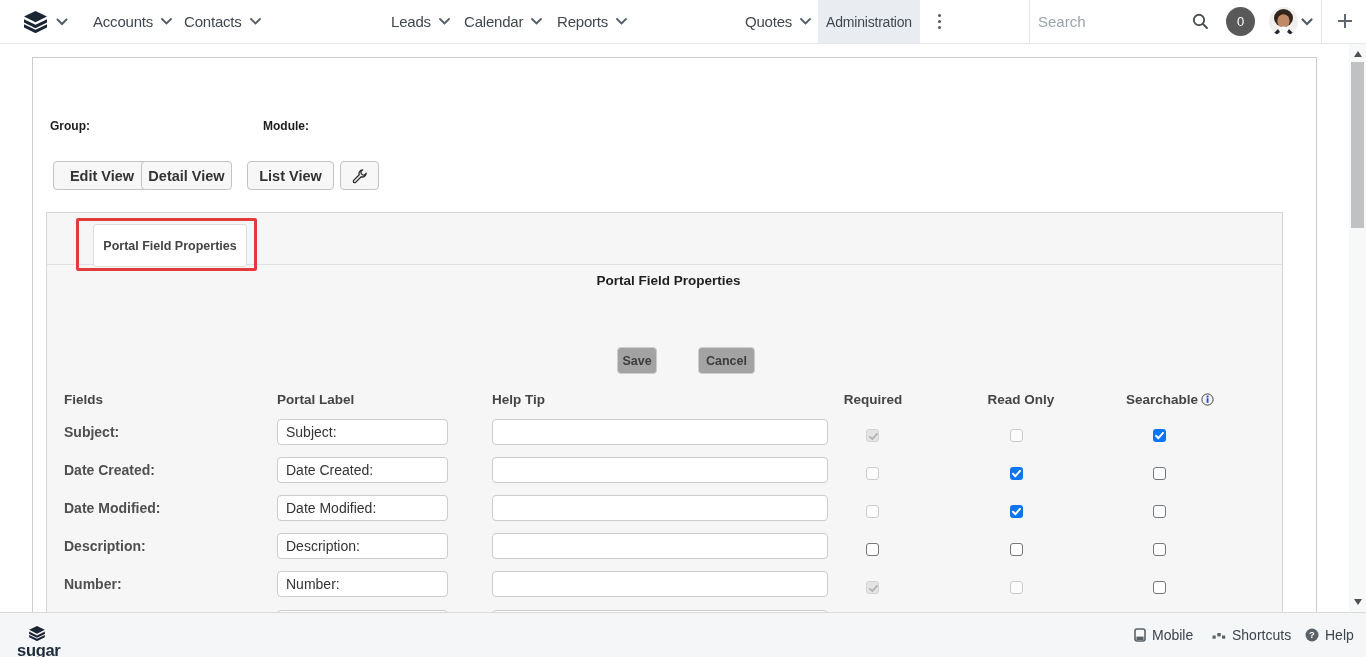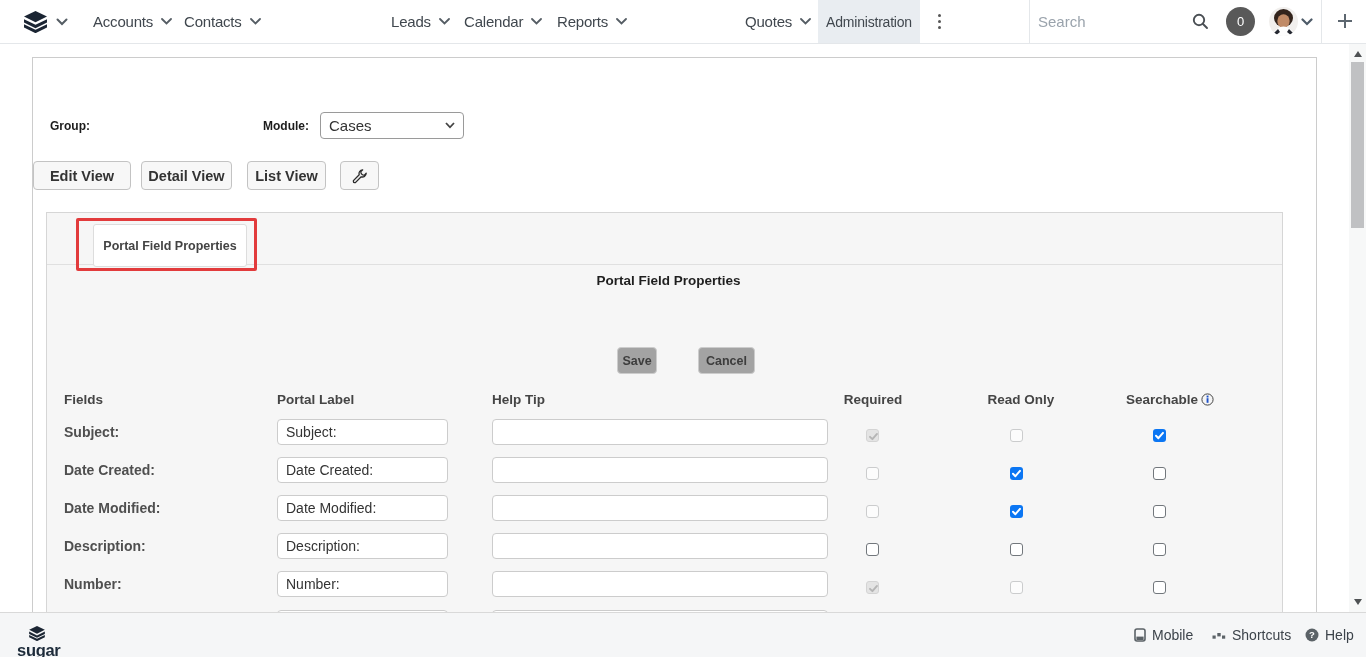--- a/index.html
+++ b/index.html
@@ -127,26 +127,23 @@
   <svg class="abs" style="left:1337px;top:13px" width="16" height="16" viewBox="0 0 16 16">
       <line x1="8" y1="1" x2="8" y2="15" stroke="#5d6770" stroke-width="2"></line>
       <line x1="1" y1="8" x2="15" y2="8" stroke="#5d6770" stroke-width="2"></line>
     </svg>
 </div>
 
 <div class="page">
   <div class="panel">
     <span class="lbl" style="position:absolute;left:17px;top:61px">Group:</span>
     <span class="lbl" style="position:absolute;left:230px;top:61px">Module:</span>
-    <div class="sel" style="left:287px;top:54px;width:144px">Cases<svg width="10" height="7" viewBox="0 0 10 7">
-          <path d="M1 1 L5 5.3 L9 1" fill="none" stroke="#444" stroke-width="1.8"></path>
-        </svg></div>
-    <div class="btn" style="left:0;width:98px">Edit View</div>
+    <div class="btn" style="left:20px;width:98px">Edit View</div>
     <div class="btn" style="left:108px;width:91px">Detail View</div>
-    <div class="btn" style="left:214px;width:79px">List View</div>
+    <div class="btn" style="left:214px;width:87px">List View</div>
     <div class="btn" style="left:307px;width:39px">
       <svg width="16" height="16" viewBox="0 0 16 16">
           <path d="M2.6 14.6 Q1.4 14.6 1.4 13.4 L1.4 12.6 L7.2 6.8 Q6.6 5 7.6 3.5 Q8.7 1.9 10.7 1.8 L8.9 3.6 Q8.6 5 9.6 6 L10 6.4 Q11 7.4 12.4 7.1 L14.2 5.3 Q14.1 7.3 12.5 8.4 Q11 9.4 9.2 8.8 L3.4 14.6 Z" fill="#ececec" stroke="#2b2b2b" stroke-width="1.3" stroke-linejoin="round"></path>
         </svg>
     </div>
 
     <div class="gray">
       <div class="tabline"></div>
       <div class="tabact">Portal Field Properties</div>
       <div class="redbox"></div>

